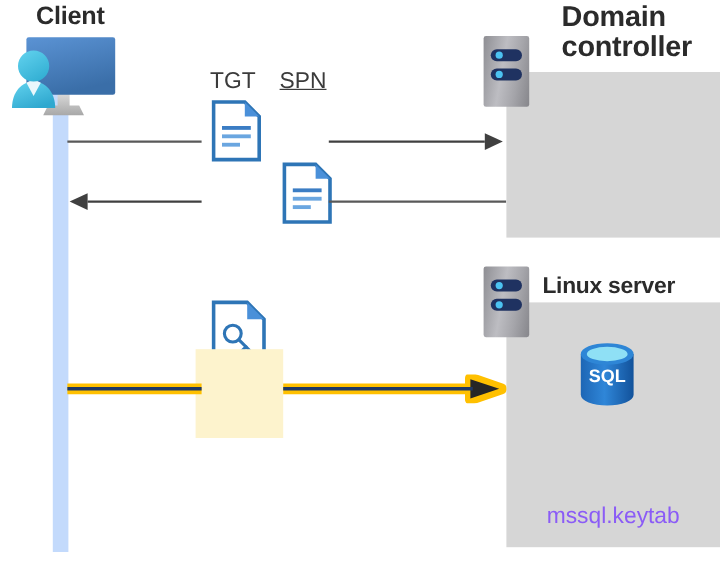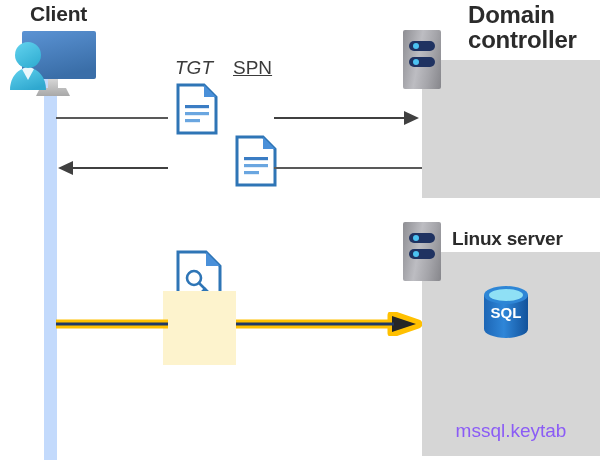--- a/index.html
+++ b/index.html
@@ -38,21 +38,21 @@
 
   
   .doc{position:relative;}
   .doc svg{display:block;}
 
   
   #keytab-label{left:422px;top:420px;width:178px;text-align:center;font-size:19px;color:#8b5cf6;}
 
   
   .caption{font-size:19px;color:#3b3b3b;}
-  #tgt-caption{left:175px;top:57px;font-style:italic;}
+  #tgt-caption{left:175px;top:57px;}
   #spn-caption{left:233px;top:57px;text-decoration:underline;}
 
   
   #highlight-box{left:163px;top:291px;width:73px;height:74px;background:#fdf3cd;}
 </style>
 </head>
 <body>
 
 <div class="stage">
 

